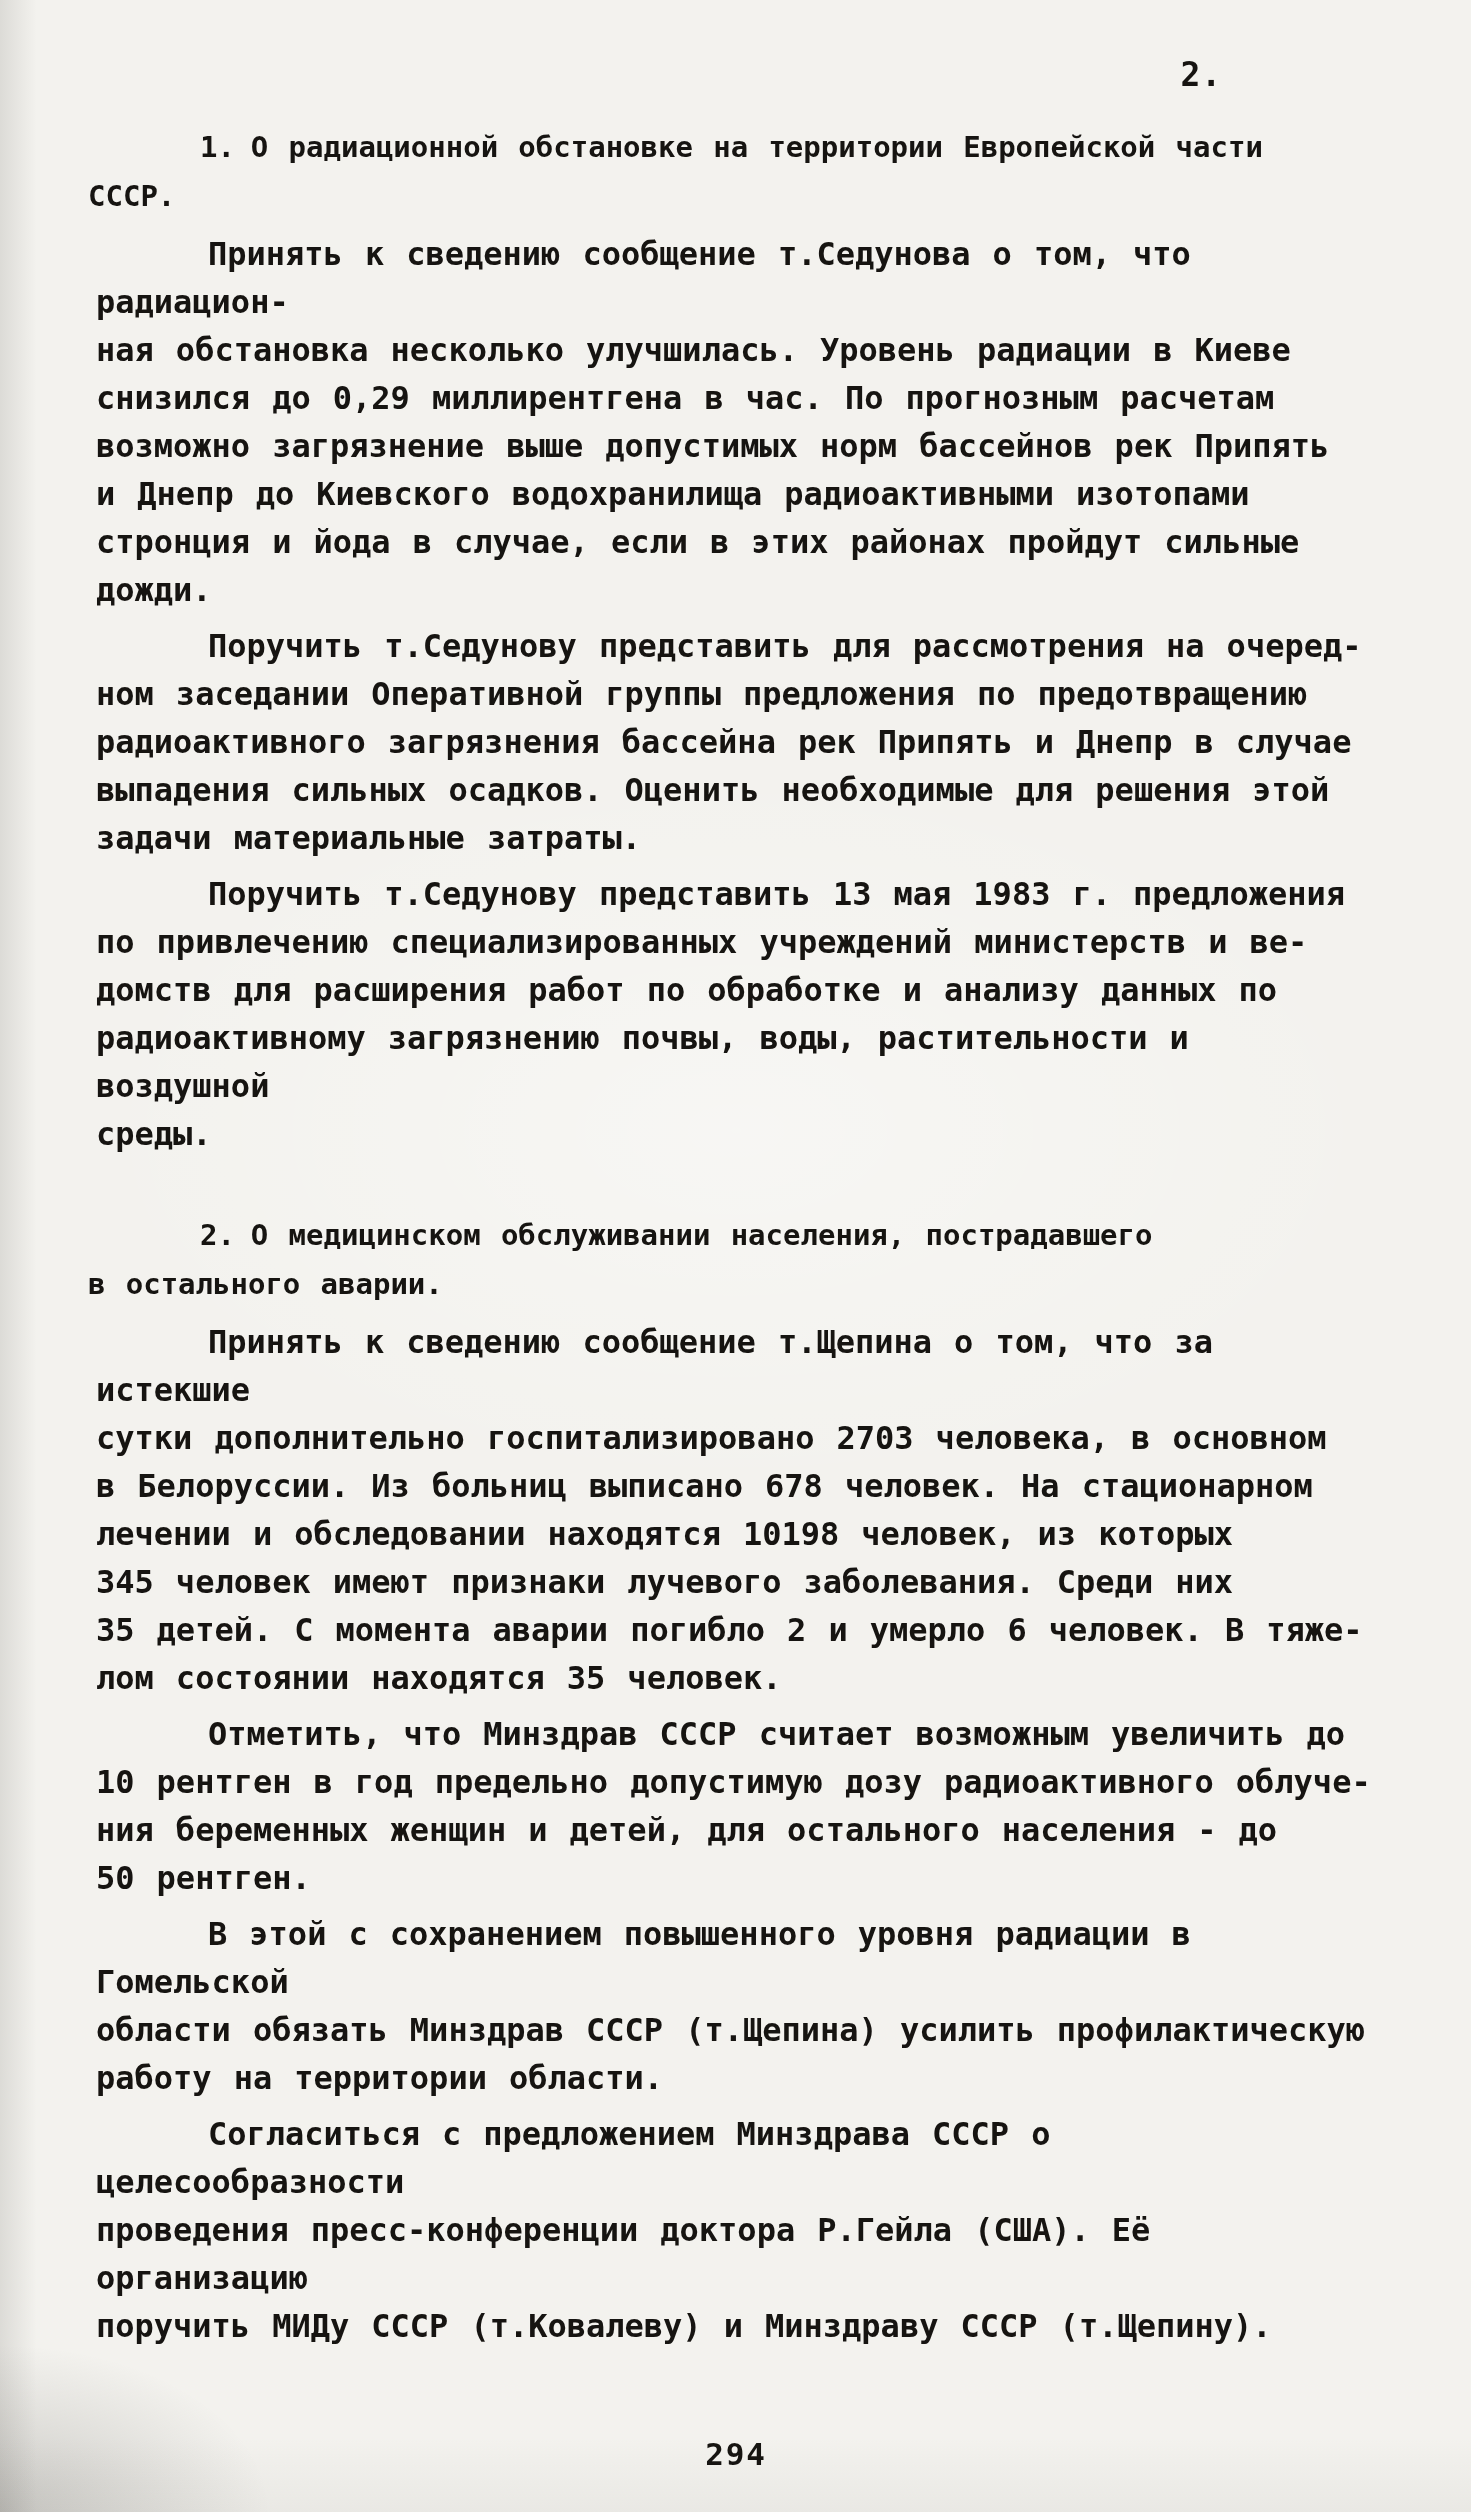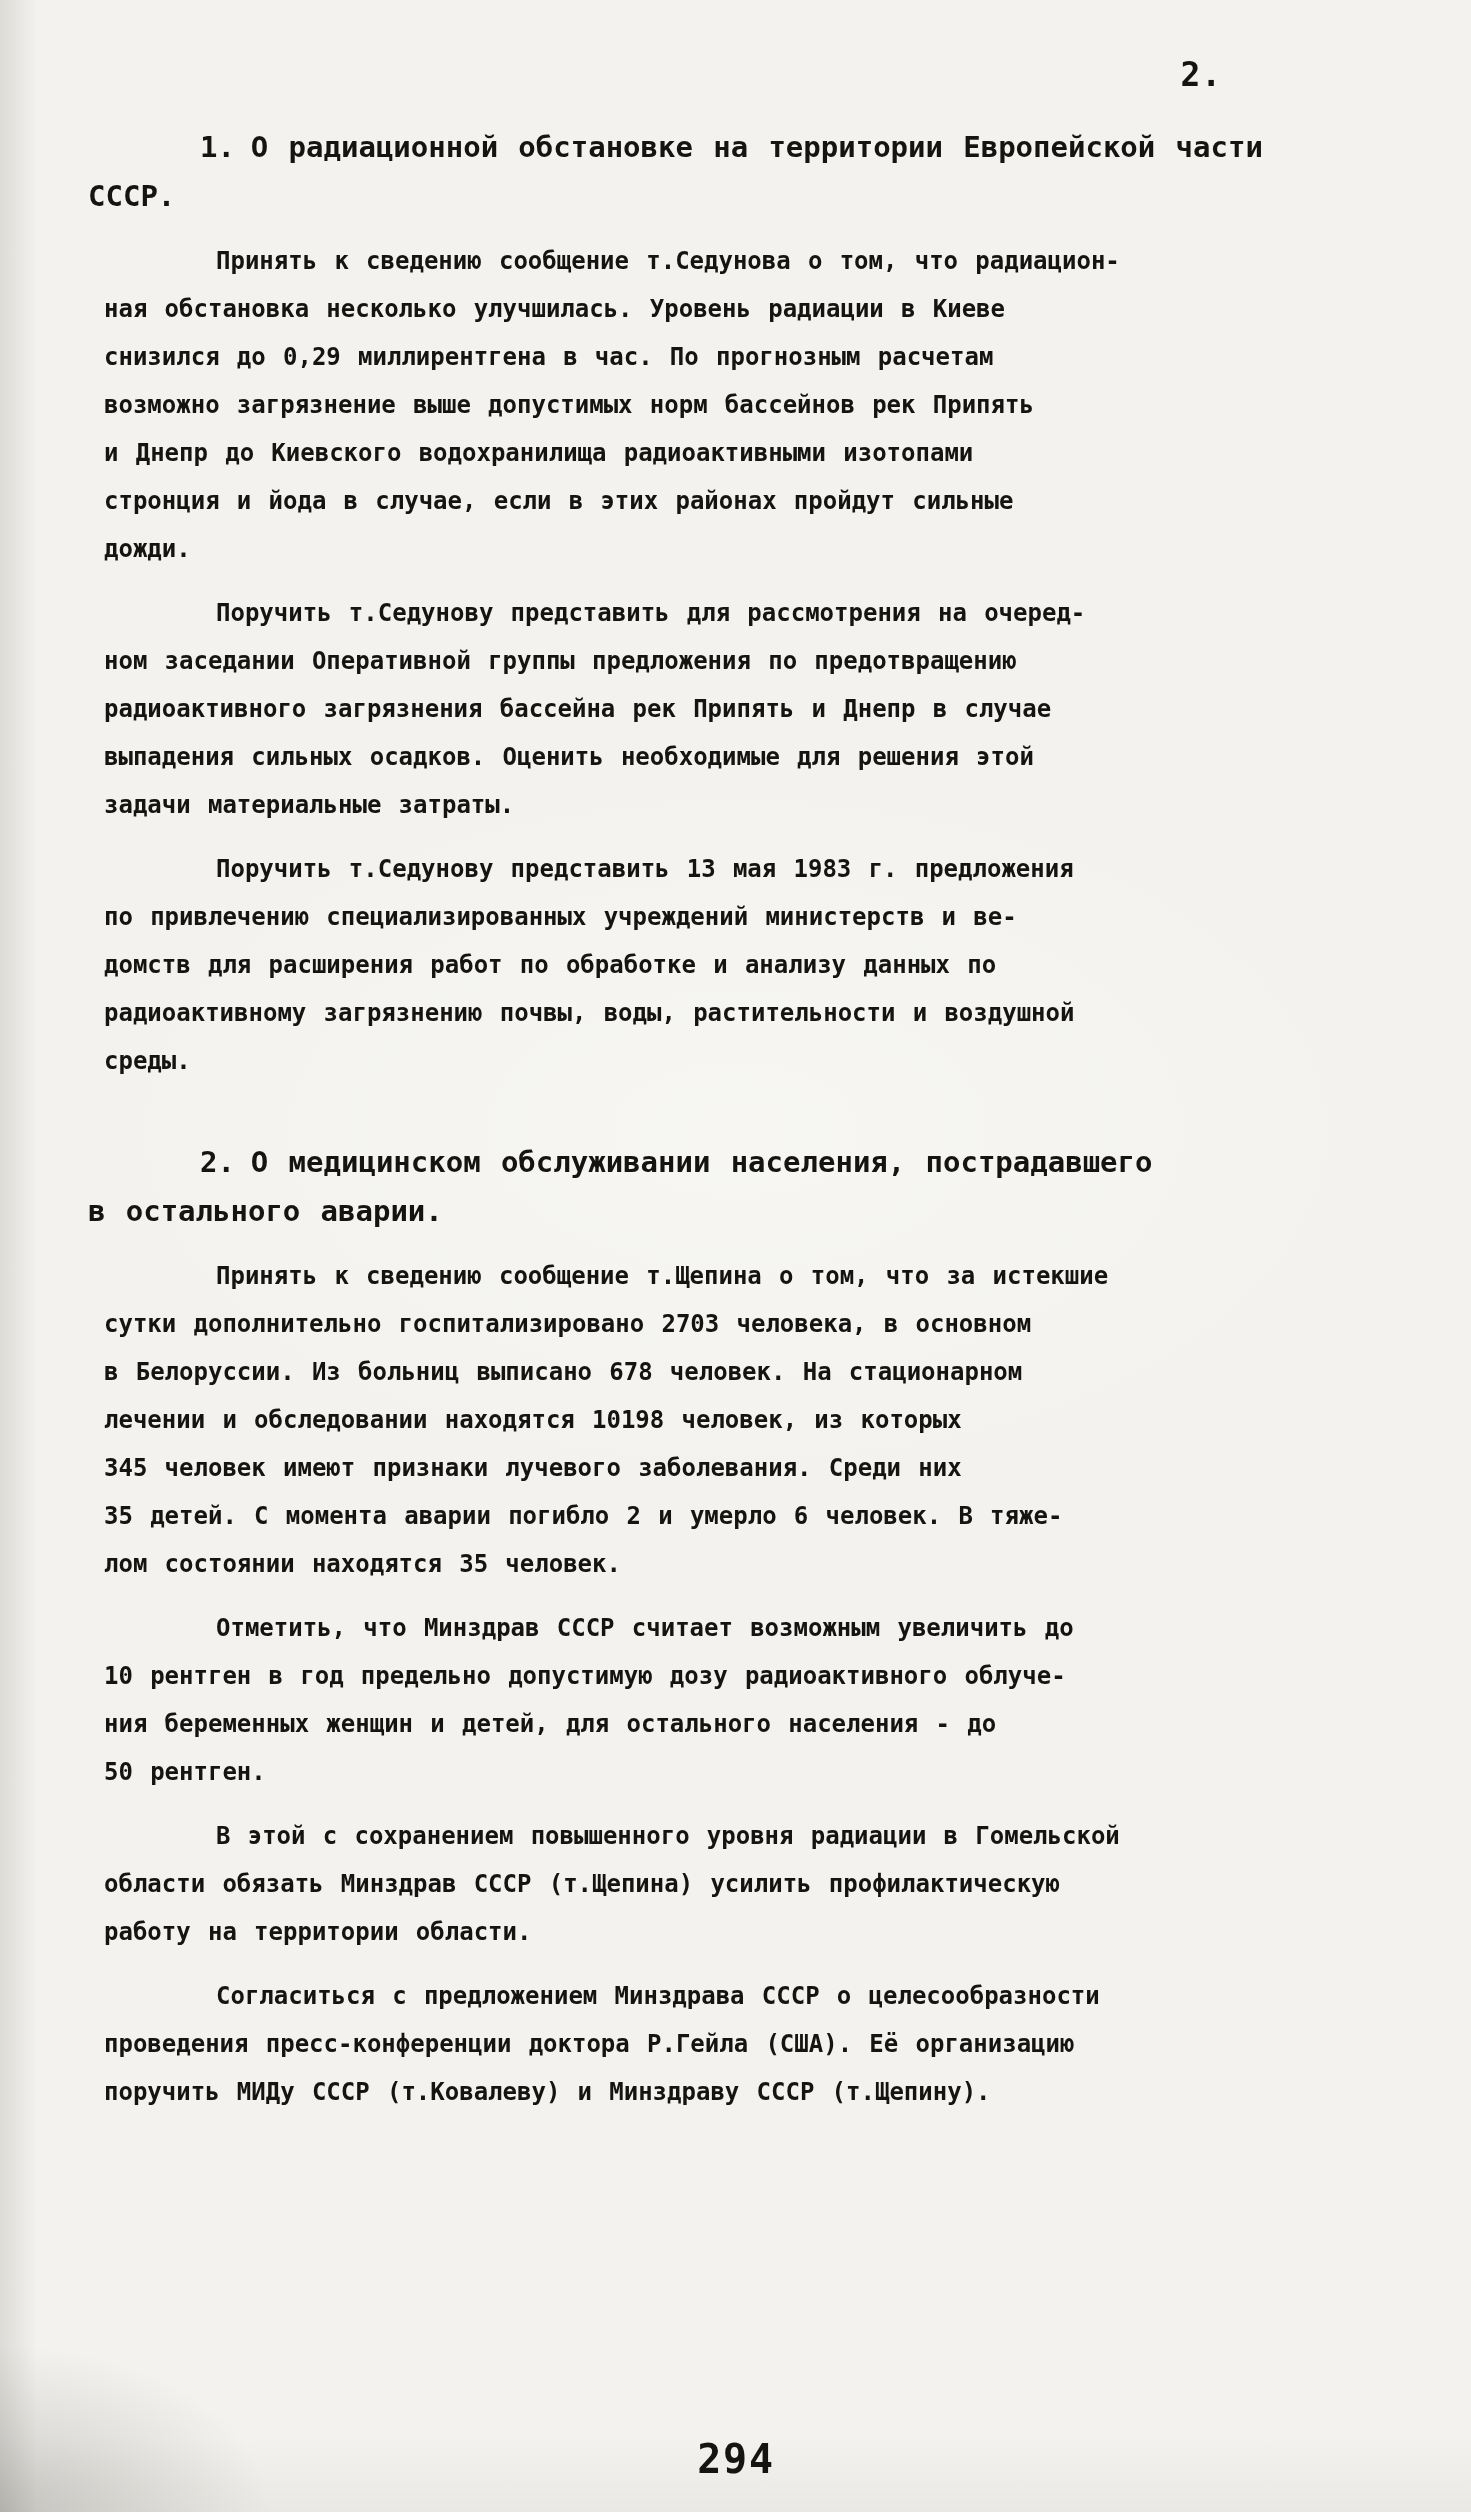--- a/index.html
+++ b/index.html
@@ -56,37 +56,37 @@
     display: block;
   }
   .sec-num {
     margin-right: 0.55em;
   }
   .underlined {
     text-decoration-thickness: 2.8px;
     text-underline-offset: 8.3px;
   }
   .para {
-    font-size: 24px;
+    font-size: 32px;
     line-height: 48px;
-    margin: 16px;
+    margin: 8px;
     white-space: pre-line;
     text-indent: 112px;
     word-spacing: 2.8px;
   }
   .section-2 .heading {
     margin-top: 53px;
   }
   .page-number-bottom {
     position: absolute;
     top: 2436px;
     left: 0;
     width: 100%;
     text-align: center;
-    font-size: 40px;
+    font-size: 31px;
     letter-spacing: 1.8px;
   }
 </style>
 </head>
 <body>
 
 <div class="page">
   <div class="content">
 
     <div class="page-number-top">2.</div>

